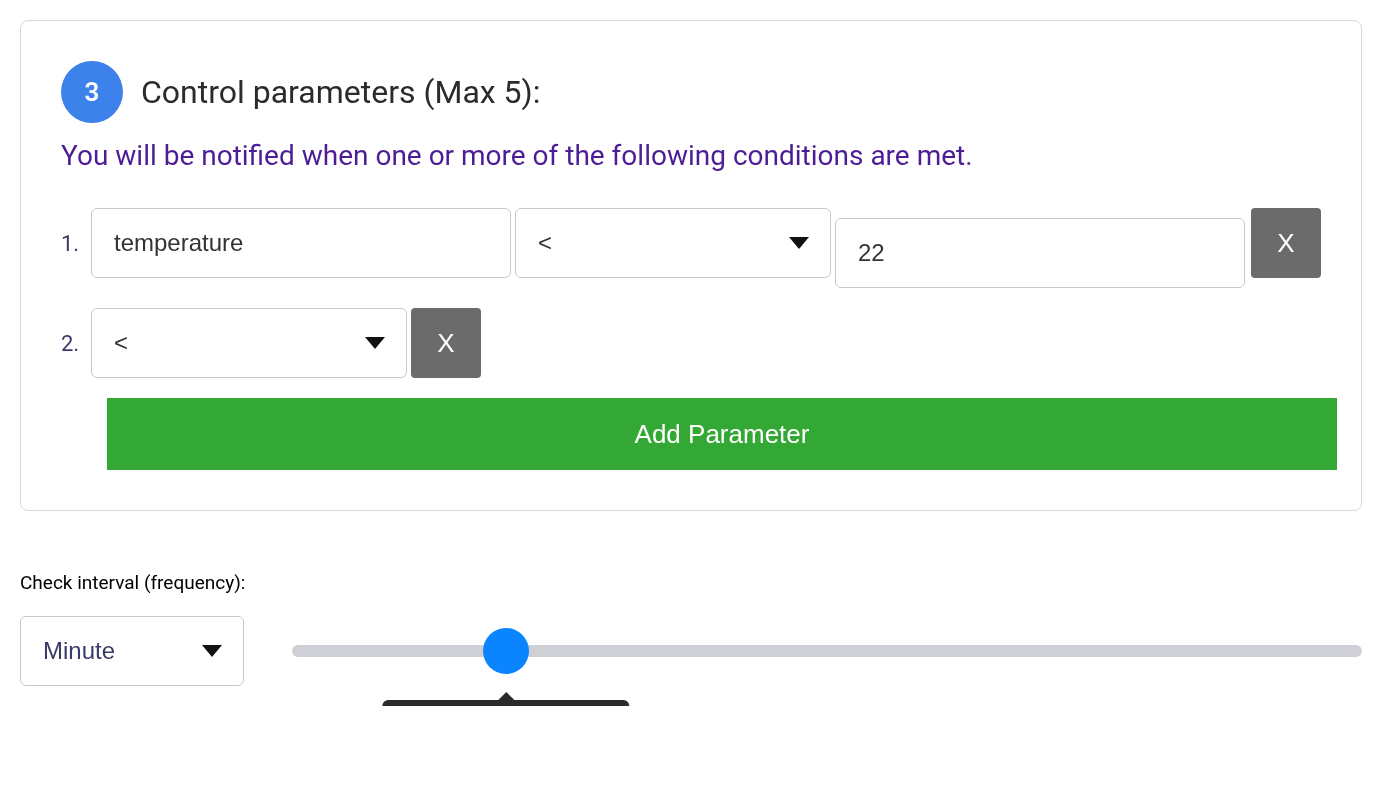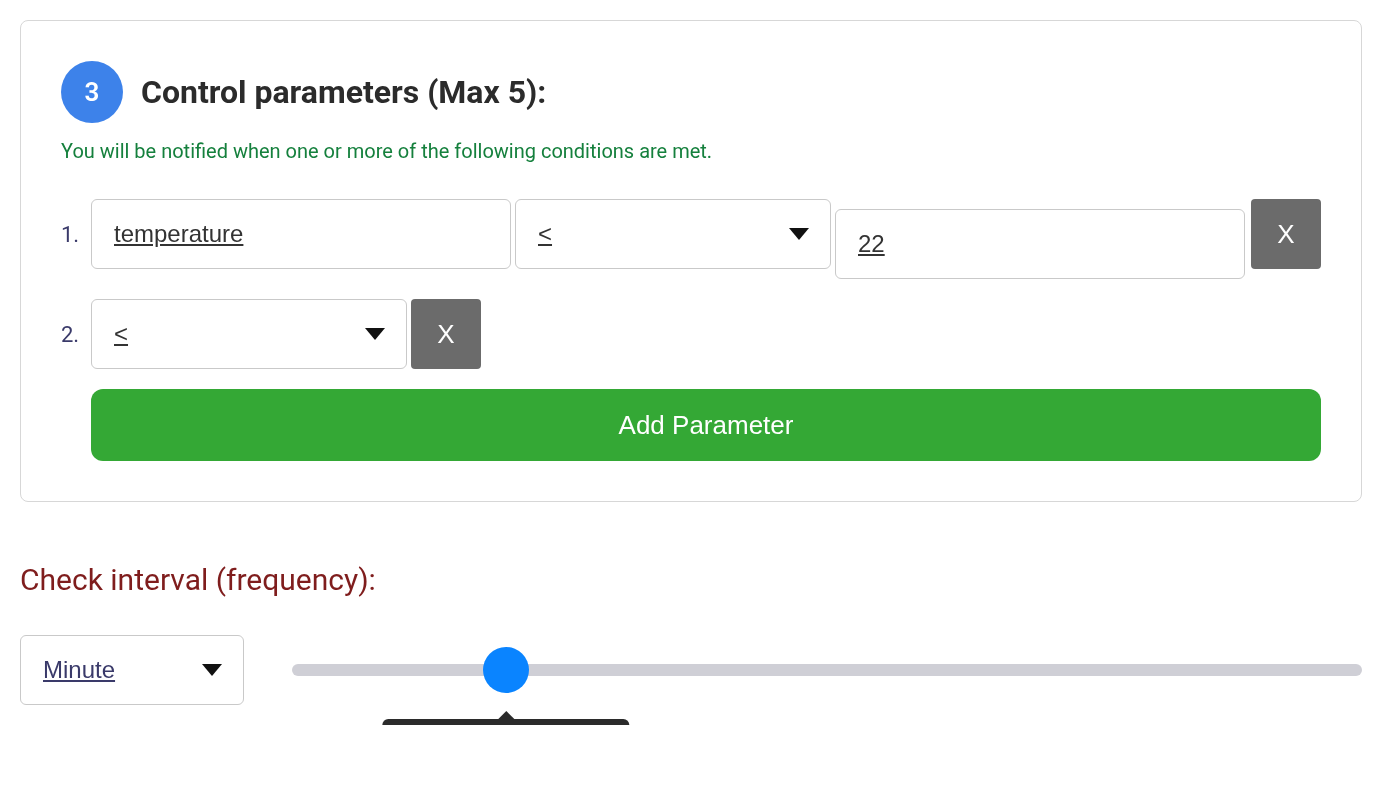--- a/index.html
+++ b/index.html
@@ -29,46 +29,45 @@
     background: #3d82ea;
     color: #fff;
     display: flex;
     align-items: center;
     justify-content: center;
     font-size: 26px;
     font-weight: 600;
   }
   .panel-title {
     font-size: 32px;
-    font-weight: 700;
+    font-weight: 400;
     color: #2b2b2b;
   }
   .panel-desc {
-    font-size: 20px;
-    color: #15803d;
+    font-size: 28px;
+    color: #4c1d95;
     margin-bottom: 26px;
   }
   .param-row {
     display: flex;
     align-items: center;
     margin-bottom: 20px;
   }
   .row-index {
     width: 30px;
     font-size: 22px;
     color: #3a3a6a;
   }
   .text-input {
     height: 70px;
     border: 1px solid #c9c9c9;
     border-radius: 6px;
     font-size: 24px;
     padding: 0 22px;
     color: #333;
-    text-decoration: underline;
   }
   .name-input { flex: 0 0 420px; margin-right: 4px; }
   .select-wrap {
     position: relative;
     flex: 0 0 316px;
     margin-right: 4px;
   }
   .select-wrap .text-input { width: 100%; padding-right: 50px; }
   .caret {
     position: absolute;
@@ -86,34 +85,34 @@
     border-radius: 4px;
     background: #6b6b6b;
     color: #fff;
     font-size: 26px;
     font-weight: 500;
     cursor: pointer;
   }
   .add-btn {
     display: block;
     width: calc(100% - 30px);
-    margin-left: 30px;
+    margin-left: 46px;
     height: 72px;
     border: none;
-    border-radius: 12px;
+    border-radius: 0;
     background: #34a835;
     color: #fff;
     font-size: 26px;
     font-weight: 500;
     cursor: pointer;
   }
   .section-label {
-    font-size: 30px;
-    color: #7f1d1d;
-    margin-bottom: 38px;
+    font-size: 19px;
+    color: #000000;
+    margin-bottom: 22px;
   }
   .interval-row {
     display: flex;
     align-items: flex-start;
     gap: 48px;
   }
   .unit-select-wrap {
     position: relative;
     width: 224px;
   }

